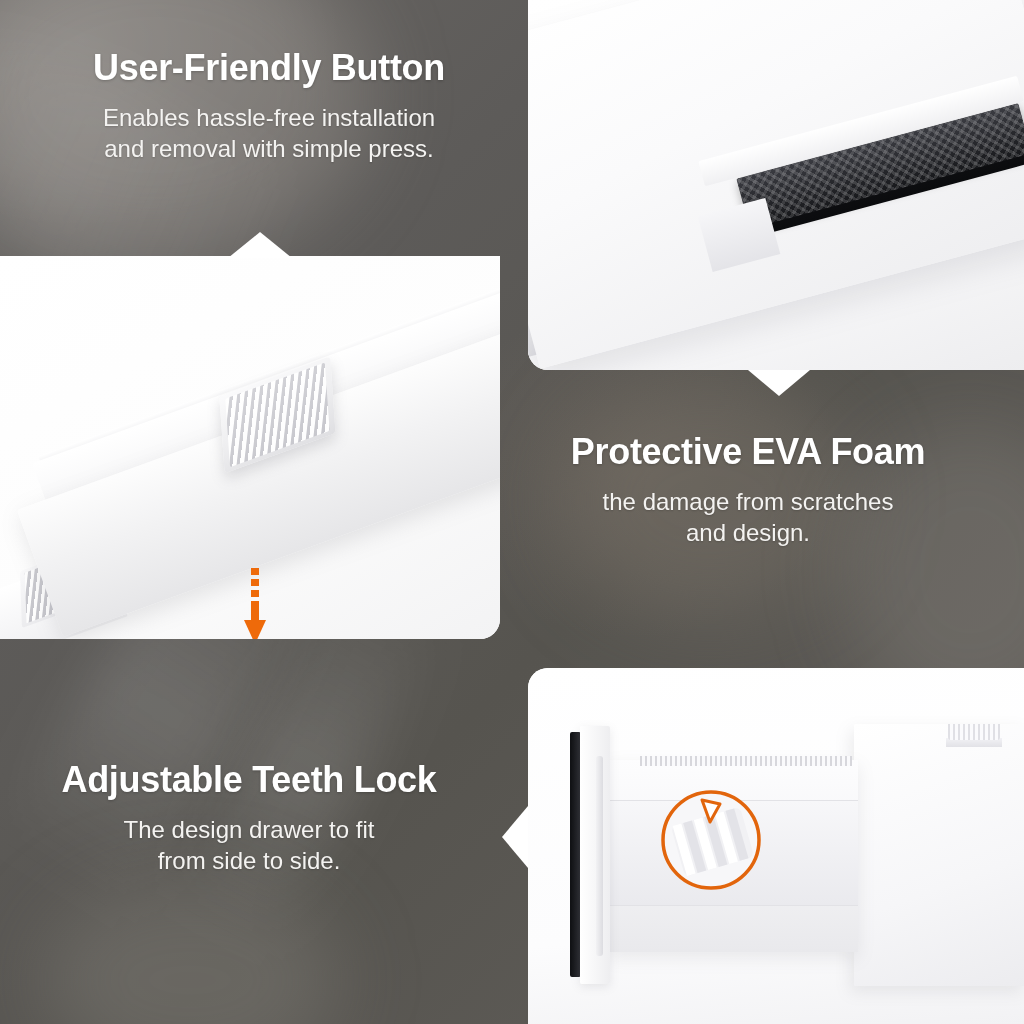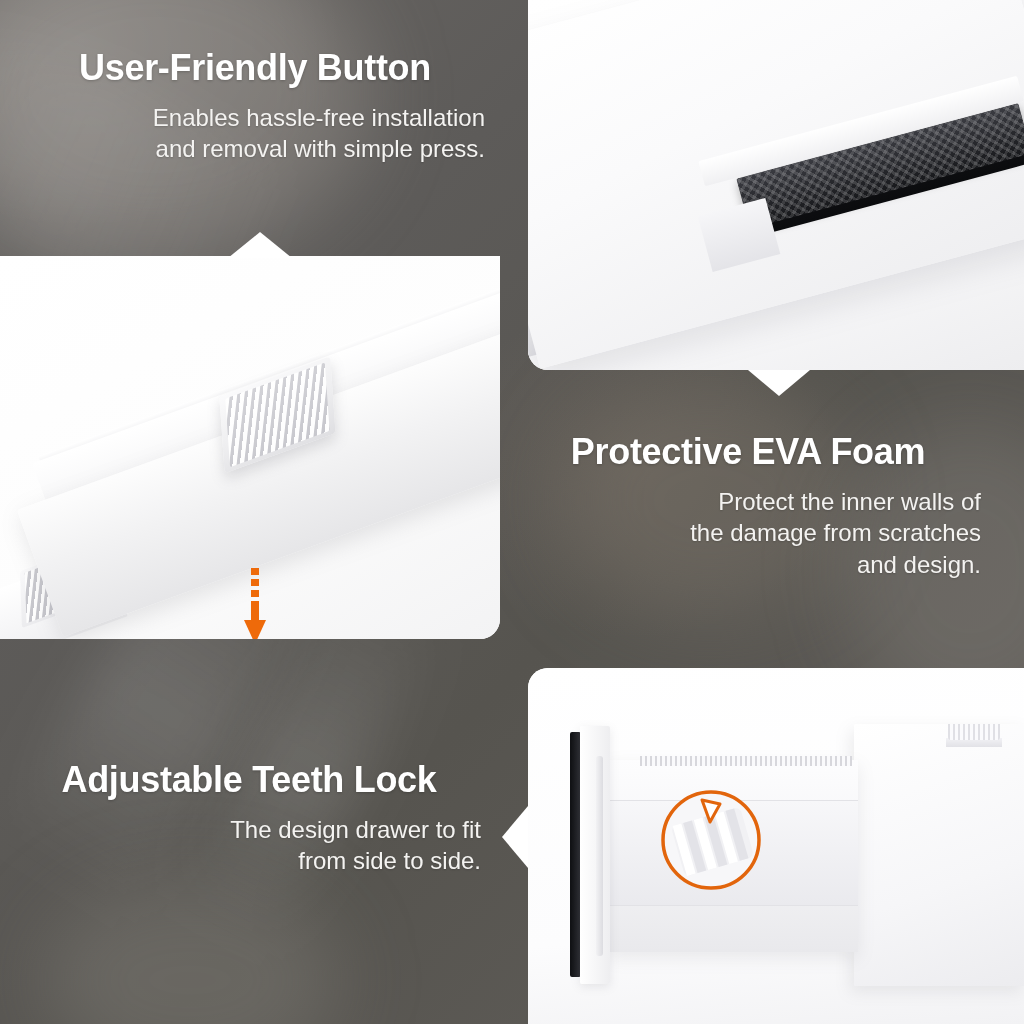--- a/index.html
+++ b/index.html
@@ -56,25 +56,24 @@
     margin: 0 0 14px 0;
     text-shadow: 0 1px 3px rgba(0,0,0,0.22);
   }
   .t-body {
     color: #f4f3f1;
     font-size: 24px;
     font-weight: 400;
     line-height: 1.32;
     margin: 5px;
     text-shadow: 0 1px 2px rgba(0,0,0,0.18);
-    text-align: right;
   }
   .t-body .ln { display: block; }
 
-  #block-button  { left: 20px;  top: 48px;  width: 470px; }
+  #block-button  { left: 34px;  top: 48px;  width: 470px; }
   #block-foam    { left: 510px; top: 432px; width: 476px; }
   #block-teeth   { left: 12px;  top: 760px; width: 474px; }
 
   
   .panel {
     position: absolute;
     overflow: hidden;
     background: #ffffff;
   }
   .panel-photo { position: absolute; inset: 0; }
@@ -433,21 +432,20 @@
     <h2 class="t-title">User-Friendly Button</h2>
     <p class="t-body">
       <span class="ln">Enables hassle-free installation</span>
       <span class="ln">and removal with simple press.</span>
     </p>
   </div>
 
   <div class="text-block" id="block-foam">
     <h2 class="t-title">Protective EVA Foam</h2>
     <p class="t-body">
-      <span class="ln">Protect the inner walls of</span>
       <span class="ln">the damage from scratches</span>
       <span class="ln">and design.</span>
     </p>
   </div>
 
   <div class="text-block" id="block-teeth">
     <h2 class="t-title">Adjustable Teeth Lock</h2>
     <p class="t-body">
       <span class="ln">The design drawer to fit</span>
       <span class="ln">from side to side.</span>

